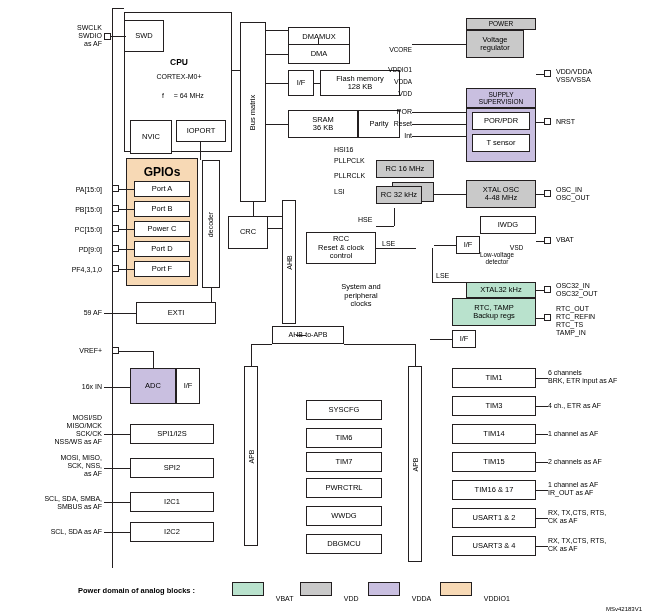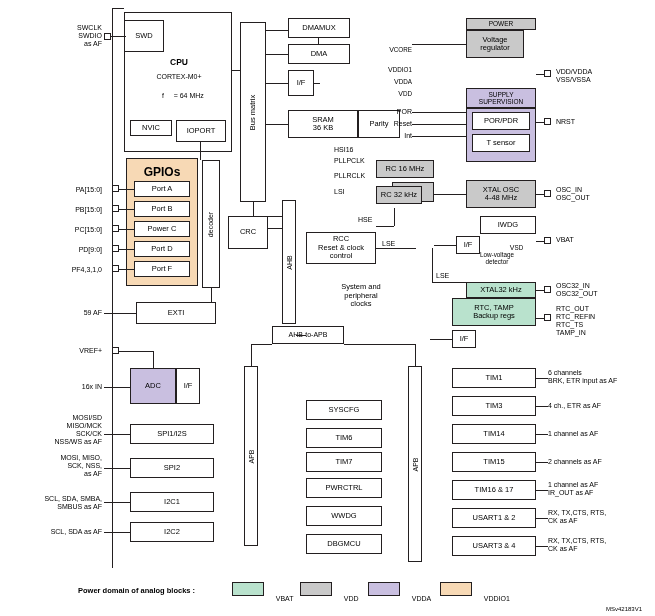--- a/index.html
+++ b/index.html
@@ -39,40 +39,42 @@
       <span>SWD</span>
     </div>
   <div class="box" style="left:124px;top:12px;width:108px;height:140px;background:transparent;border:1px solid #231f20;"></div>
 
   <div class="lbl c big" style="left:134px;top:58px;width:90px;font-weight:bold;">CPU</div>
   <div class="lbl c" style="left:134px;top:73px;width:90px;">CORTEX-M0+</div>
   <div class="lbl c" style="left:134px;top:84px;width:90px;">
     <span>f     = 64 MHz</span>
   </div>
 
-  <div class="box" style="left:130px;top:120px;width:42px;height:16px;">
+  <div class="box" style="left:130px;top:120px;width:42px;height:34px;">
       <span>NVIC</span>
     </div>
   <div class="box" style="left:176px;top:120px;width:50px;height:22px;">
       <span>IOPORT</span>
     </div>
 
   <div class="vert" style="left:240px;top:22px;width:26px;height:180px;">
     <span>Bus matrix</span>
   </div>
 
-  <div class="box" style="left:288px;top:18px;width:62px;height:20px;">
+  <div class="box" style="left:288px;top:27px;width:62px;height:20px;">
       <span>DMAMUX</span>
     </div>
   <div class="box" style="left:288px;top:44px;width:62px;height:20px;">
       <span>DMA</span>
     </div>
   <div class="box" style="left:288px;top:70px;width:26px;height:26px;">
       <span>I/F</span>
     </div>
+  <div class="box" style="left:320px;top:70px;width:80px;height:26px;white-space:pre-line;"><span>Flash memory
+128 KB</span></div>
   <div class="box" style="left:288px;top:110px;width:70px;height:28px;white-space:pre-line;"><span>SRAM
 36 KB</span></div>
   <div class="box" style="left:358px;top:110px;width:42px;height:28px;">
       <span>Parity</span>
     </div>
 
   <div class="box dom-vdd" style="left:466px;top:18px;width:70px;height:12px;font-size:6.5px;">
       <span>POWER</span>
     </div>
   <div class="box dom-vdd" style="left:466px;top:30px;width:58px;height:28px;white-space:pre-line;"><span>Voltage

